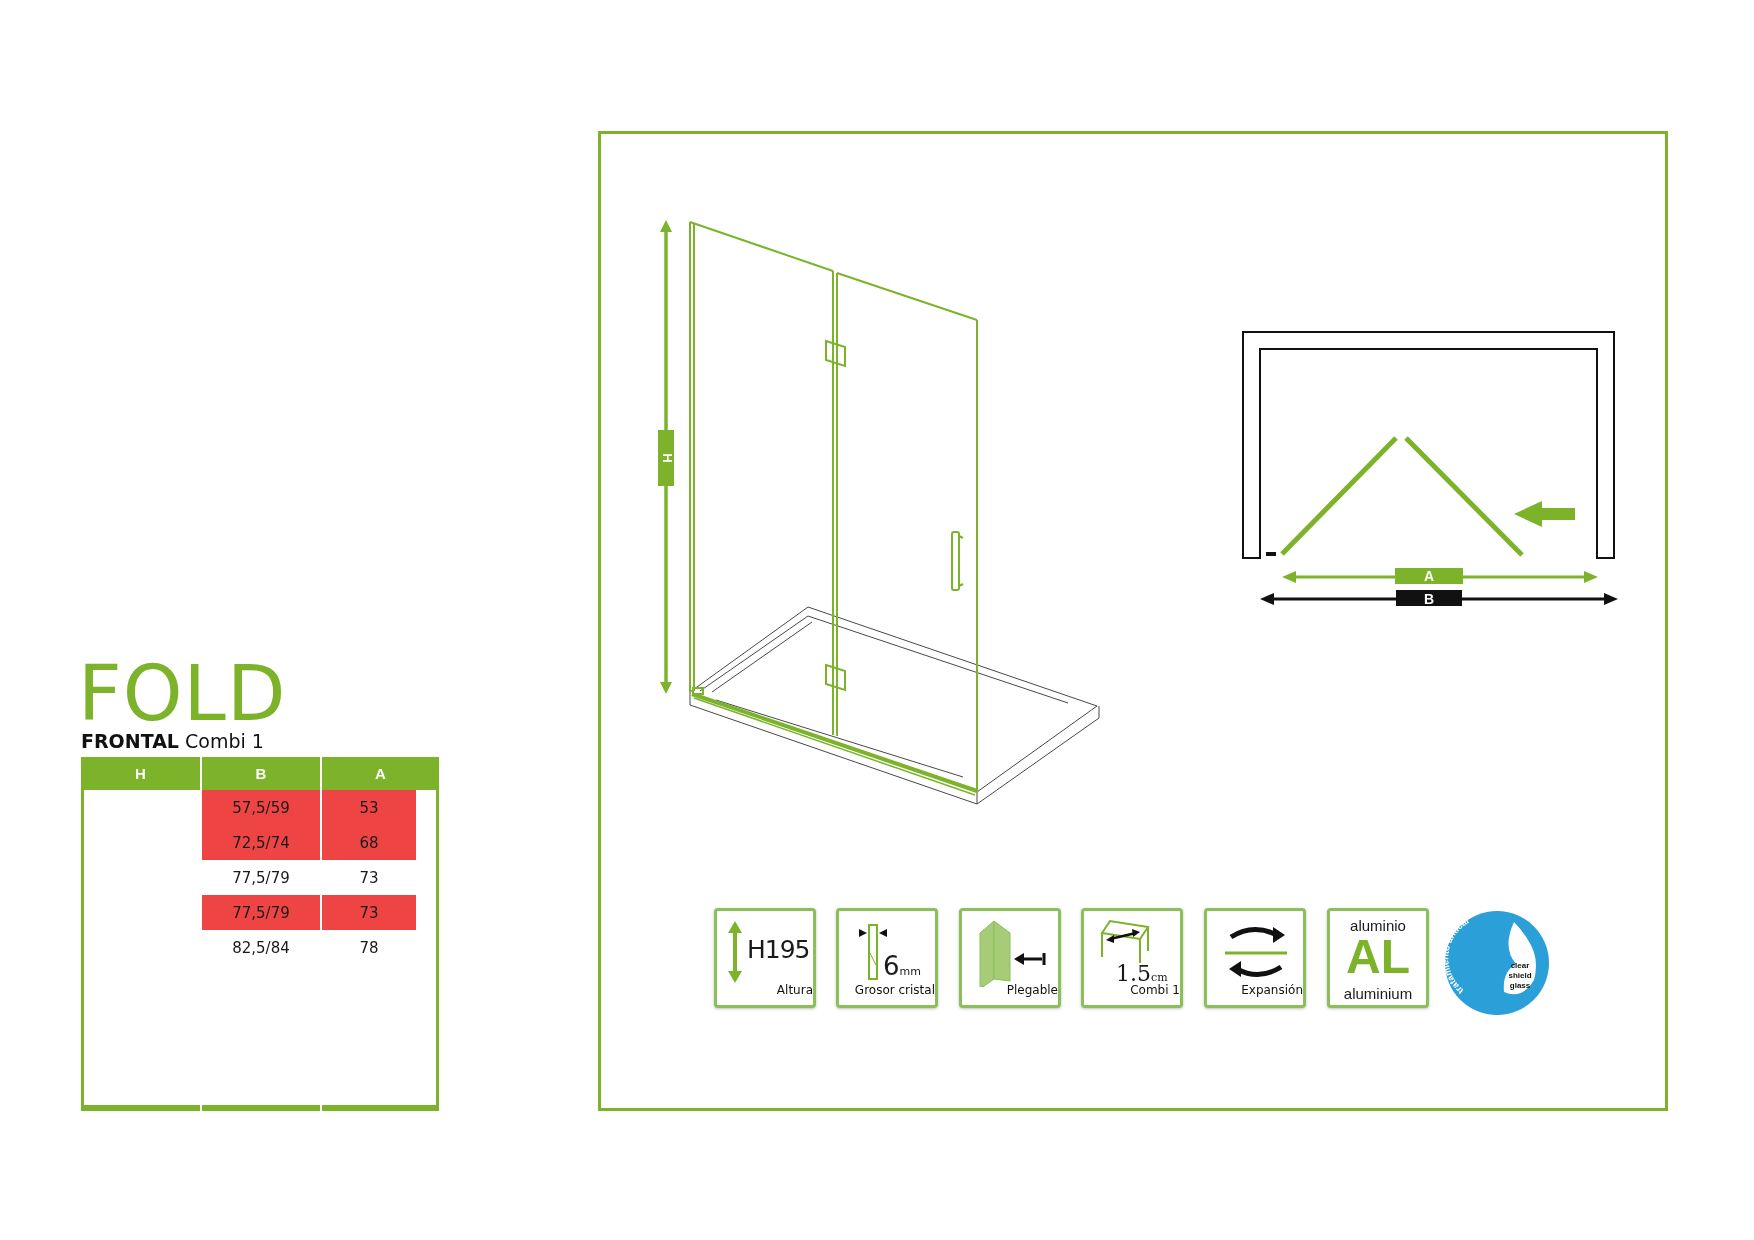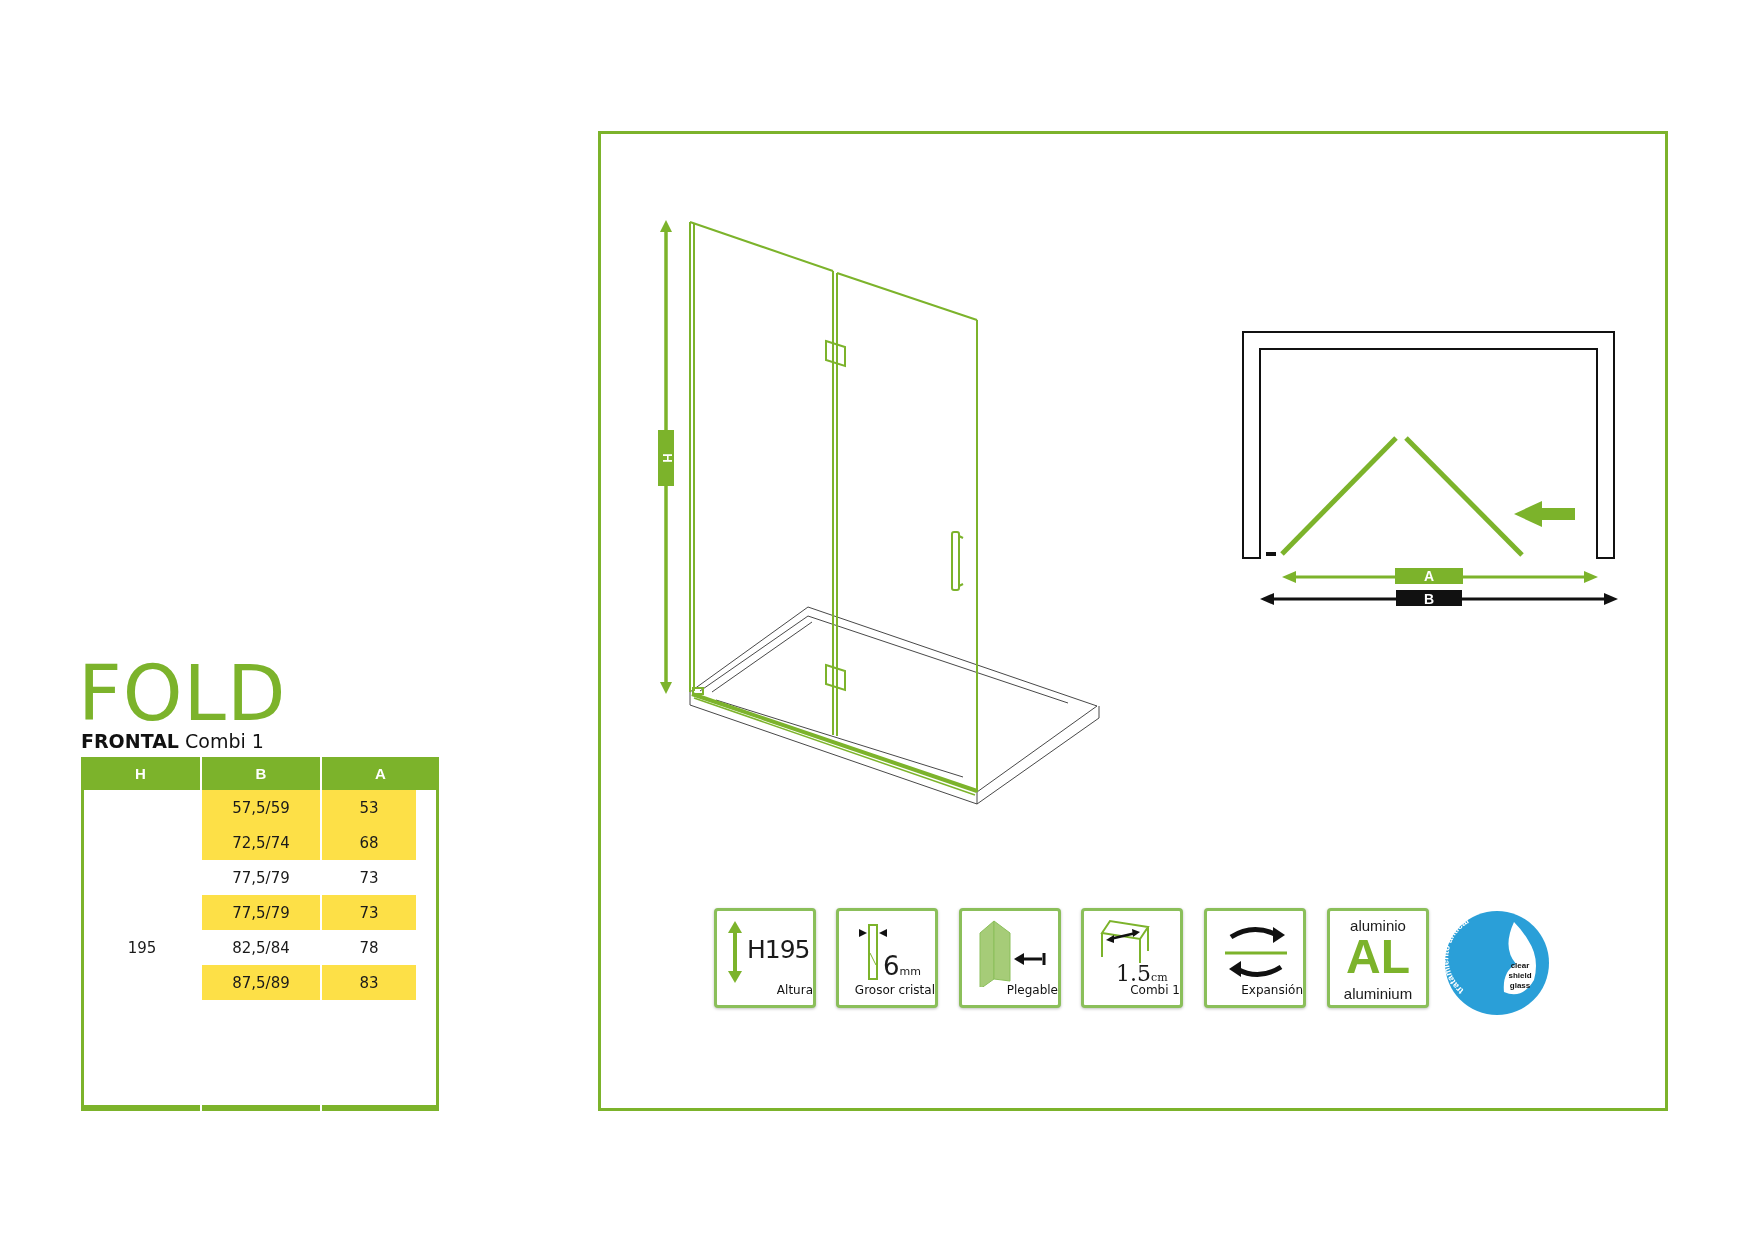--- a/index.html
+++ b/index.html
@@ -16,21 +16,21 @@
                   display:flex; align-items:center; justify-content:center; }
   .tbl .hdr div + div { margin-left:2px; }
   .tbl .c1 { width:119px; } .tbl .c2 { width:118px; } .tbl .c3 { width:117px; }
   .tbl .body { position:relative; border-left:3px solid #7cb32b; border-right:3px solid #7cb32b; height:315px; }
   .tbl .row { display:flex; height:35px; }
   .tbl .row .cell { display:flex; align-items:center; justify-content:center; font-size:15px;
                     font-family:"DejaVu Sans", sans-serif; }
   .tbl .row .hcell { width:116px; }
   .tbl .row .cell.b { width:118px; margin-left:2px; }
   .tbl .row .cell.a { width:94px; margin-left:2px; }
-  .tbl .row.shade .cell.b, .tbl .row.shade .cell.a { background:#fde047; }
+  .tbl .row.shade .cell.b, .tbl .row.shade .cell.a { background:#ef4444; }
   .tbl .hval { position:absolute; left:0; width:116px; top:0; height:315px; display:flex;
                align-items:center; justify-content:center; font-size:15px; font-family:"DejaVu Sans", sans-serif; }
   .tbl .foot { display:flex; height:6px; }
   .tbl .foot div { background:#7cb32b; }
   .tbl .foot div + div { margin-left:2px; }
   .frame { left:598px; top:131px; width:1064px; height:974px; border:3px solid #7cb32b; }
   svg text { font-family:"Liberation Sans", sans-serif; }
   .icon { width:102px; height:100px; border:3px solid #8bbf5a; border-radius:4px; box-sizing:border-box;
           background:#fff; box-shadow:0 1px 3px rgba(0,0,0,0.25); top:908px; }
   .icon .lbl { position:absolute; left:0; right:0; bottom:8px; text-align:right; font-size:12px;
@@ -45,21 +45,20 @@
   <span>Combi 1</span>
 </div>
 
 <div class="abs tbl">
   <div class="hdr">
     <div class="c1">H</div>
     <div class="c2">B</div>
     <div class="c3">A</div>
   </div>
   <div class="body">
-    <div class="hval">195</div>
     <div class="row shade">
         <div class="hcell"></div>
         <div class="cell b">57,5/59</div>
         <div class="cell a">53</div>
       </div>
     <div class="row shade">
         <div class="hcell"></div>
         <div class="cell b">72,5/74</div>
         <div class="cell a">68</div>
       </div>
@@ -70,25 +69,20 @@
       </div>
     <div class="row shade">
         <div class="hcell"></div>
         <div class="cell b">77,5/79</div>
         <div class="cell a">73</div>
       </div>
     <div class="row">
         <div class="hcell"></div>
         <div class="cell b">82,5/84</div>
         <div class="cell a">78</div>
-      </div>
-    <div class="row shade">
-        <div class="hcell"></div>
-        <div class="cell b">87,5/89</div>
-        <div class="cell a">83</div>
       </div>
   </div>
   <div class="foot">
     <div class="c1"></div>
       <div class="c2"></div>
       <div class="c3"></div>
   </div>
 </div>
 
 <div class="abs frame"></div>

